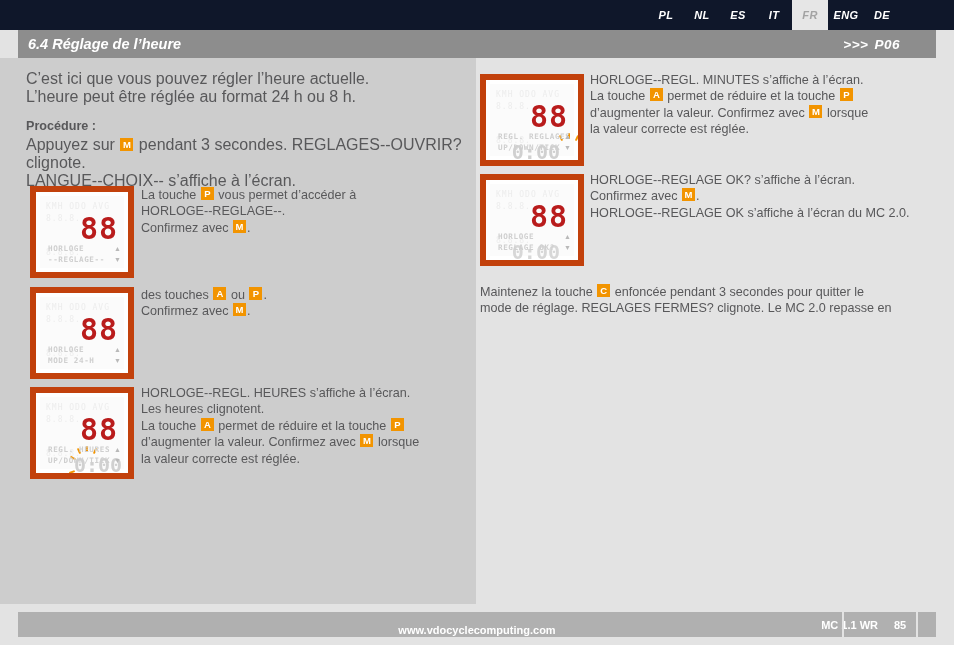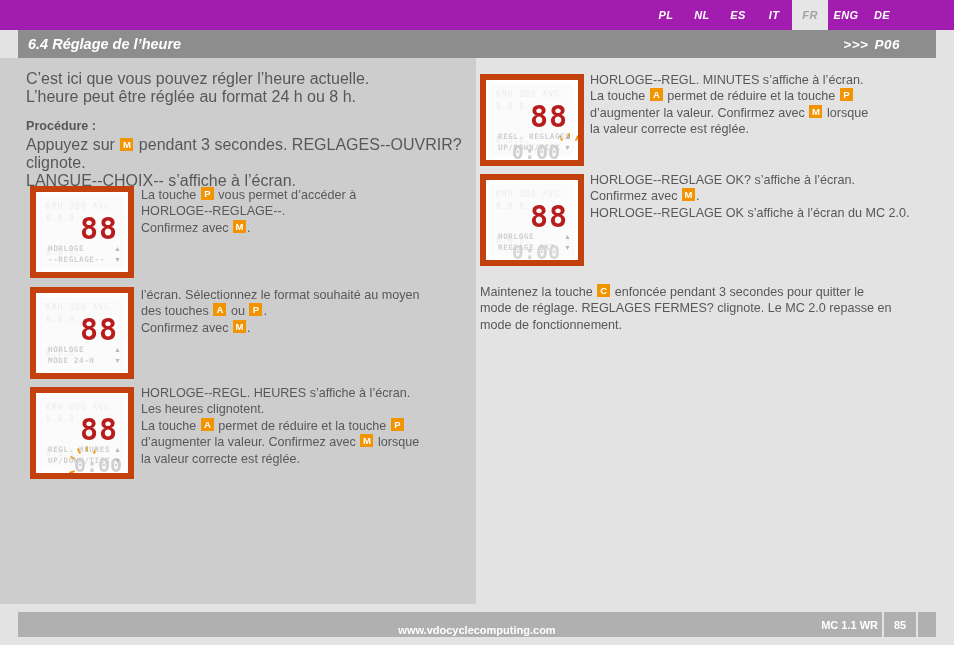--- a/index.html
+++ b/index.html
@@ -7,21 +7,21 @@
     width:954px;height:645px;
     background:#e3e3e3;
     font-family:"Liberation Sans", sans-serif;
     color:#58585a;
     position:relative;
     overflow:hidden;
   }
   
   .langbar{
     position:absolute;left:0;top:0;width:954px;height:30px;
-    background:#a21caf;
+    background:#0f172a;
   }
   .langbar .tabs{
     position:absolute;right:54px;top:0;height:30px;
     display:flex;align-items:stretch;
   }
   .langbar .tab{
     width:36px;height:30px;
     display:flex;align-items:center;justify-content:center;
     font-size:11px;font-weight:bold;font-style:italic;
     color:#ffffff;letter-spacing:.4px;
@@ -160,21 +160,21 @@
   }
   .footer .model{
     position:absolute;right:76px;top:8px;height:25px;
     display:flex;align-items:center;
     color:#ffffff;font-size:11px;font-weight:bold;
   }
   .footer .pagenum{
     position:absolute;right:36px;top:8px;width:32px;height:25px;
     display:flex;align-items:center;justify-content:center;
     color:#ffffff;font-size:11px;font-weight:bold;
-    border-left:2px solid #e3e3e3;border-right:2px solid #e3e3e3;
+    border-left:2px solid #e3e3e3;border-right:2px solid #e3e3e3;padding-left:40px;
   }
   .footer .rightcap{
     position:absolute;right:0;top:8px;width:18px;height:25px;background:#e3e3e3;
   }
 </style>
 </head>
 <body>
 
 <div class="langbar">
   <div class="tabs">
@@ -253,21 +253,20 @@
     <div class="ghostrow grow2">8.8.8.</div>
     <div class="bigdigits">88</div>
     <div class="midrow">8.8.8.</div>
     <div class="botline1">HORLOGE</div>
     <div class="botline2">MODE 24-H</div>
     <div class="sidebtn sb1">▲</div>
     <div class="sidebtn sb2">▼</div>
   </div>
 </div>
 <div class="sidetext" style="left:141px;top:287px;width:320px;">
-  <div>l’écran. Sélectionnez le format souhaité au moyen</div>
   <div><span>des touches </span><span class="key">A</span><span> ou </span><span class="key">P</span><span>.</span></div>
   <div><span>Confirmez avec </span><span class="key">M</span><span>.</span></div>
 </div>
 
 <div class="lcd" style="left:30px;top:387px;">
   <div class="inner">
     <div class="ghostrow grow1">KMH ODO AVG</div>
     <div class="ghostrow grow2">8.8.8.</div>
     <div class="bigdigits">88</div>
     <div class="midrow">8.8.8.</div>
@@ -340,21 +339,20 @@
 </div>
 <div class="sidetext" style="left:590px;top:172px;width:360px;">
   <div>HORLOGE--REGLAGE OK? s’affiche à l’écran.</div>
   <div><span>Confirmez avec </span><span class="key">M</span><span>.</span></div>
   <div>HORLOGE--REGLAGE OK s’affiche à l’écran du MC 2.0.</div>
 </div>
 
 <div class="sidetext" style="left:480px;top:284px;width:470px;">
   <div><span>Maintenez la touche </span><span class="key">C</span><span> enfoncée pendant 3 secondes pour quitter le</span></div>
   <div>mode de réglage. REGLAGES FERMES? clignote. Le MC 2.0 repasse en</div>
-  <div>mode de fonctionnement.</div>
 </div>
 
 <div class="footer">
   <div class="bar"></div>
   <div class="leftcap"></div>
   <div class="url">www.vdocyclecomputing.com</div>
   <div class="model">MC 1.1 WR</div>
   <div class="pagenum">85</div>
   <div class="rightcap"></div>
 </div>

